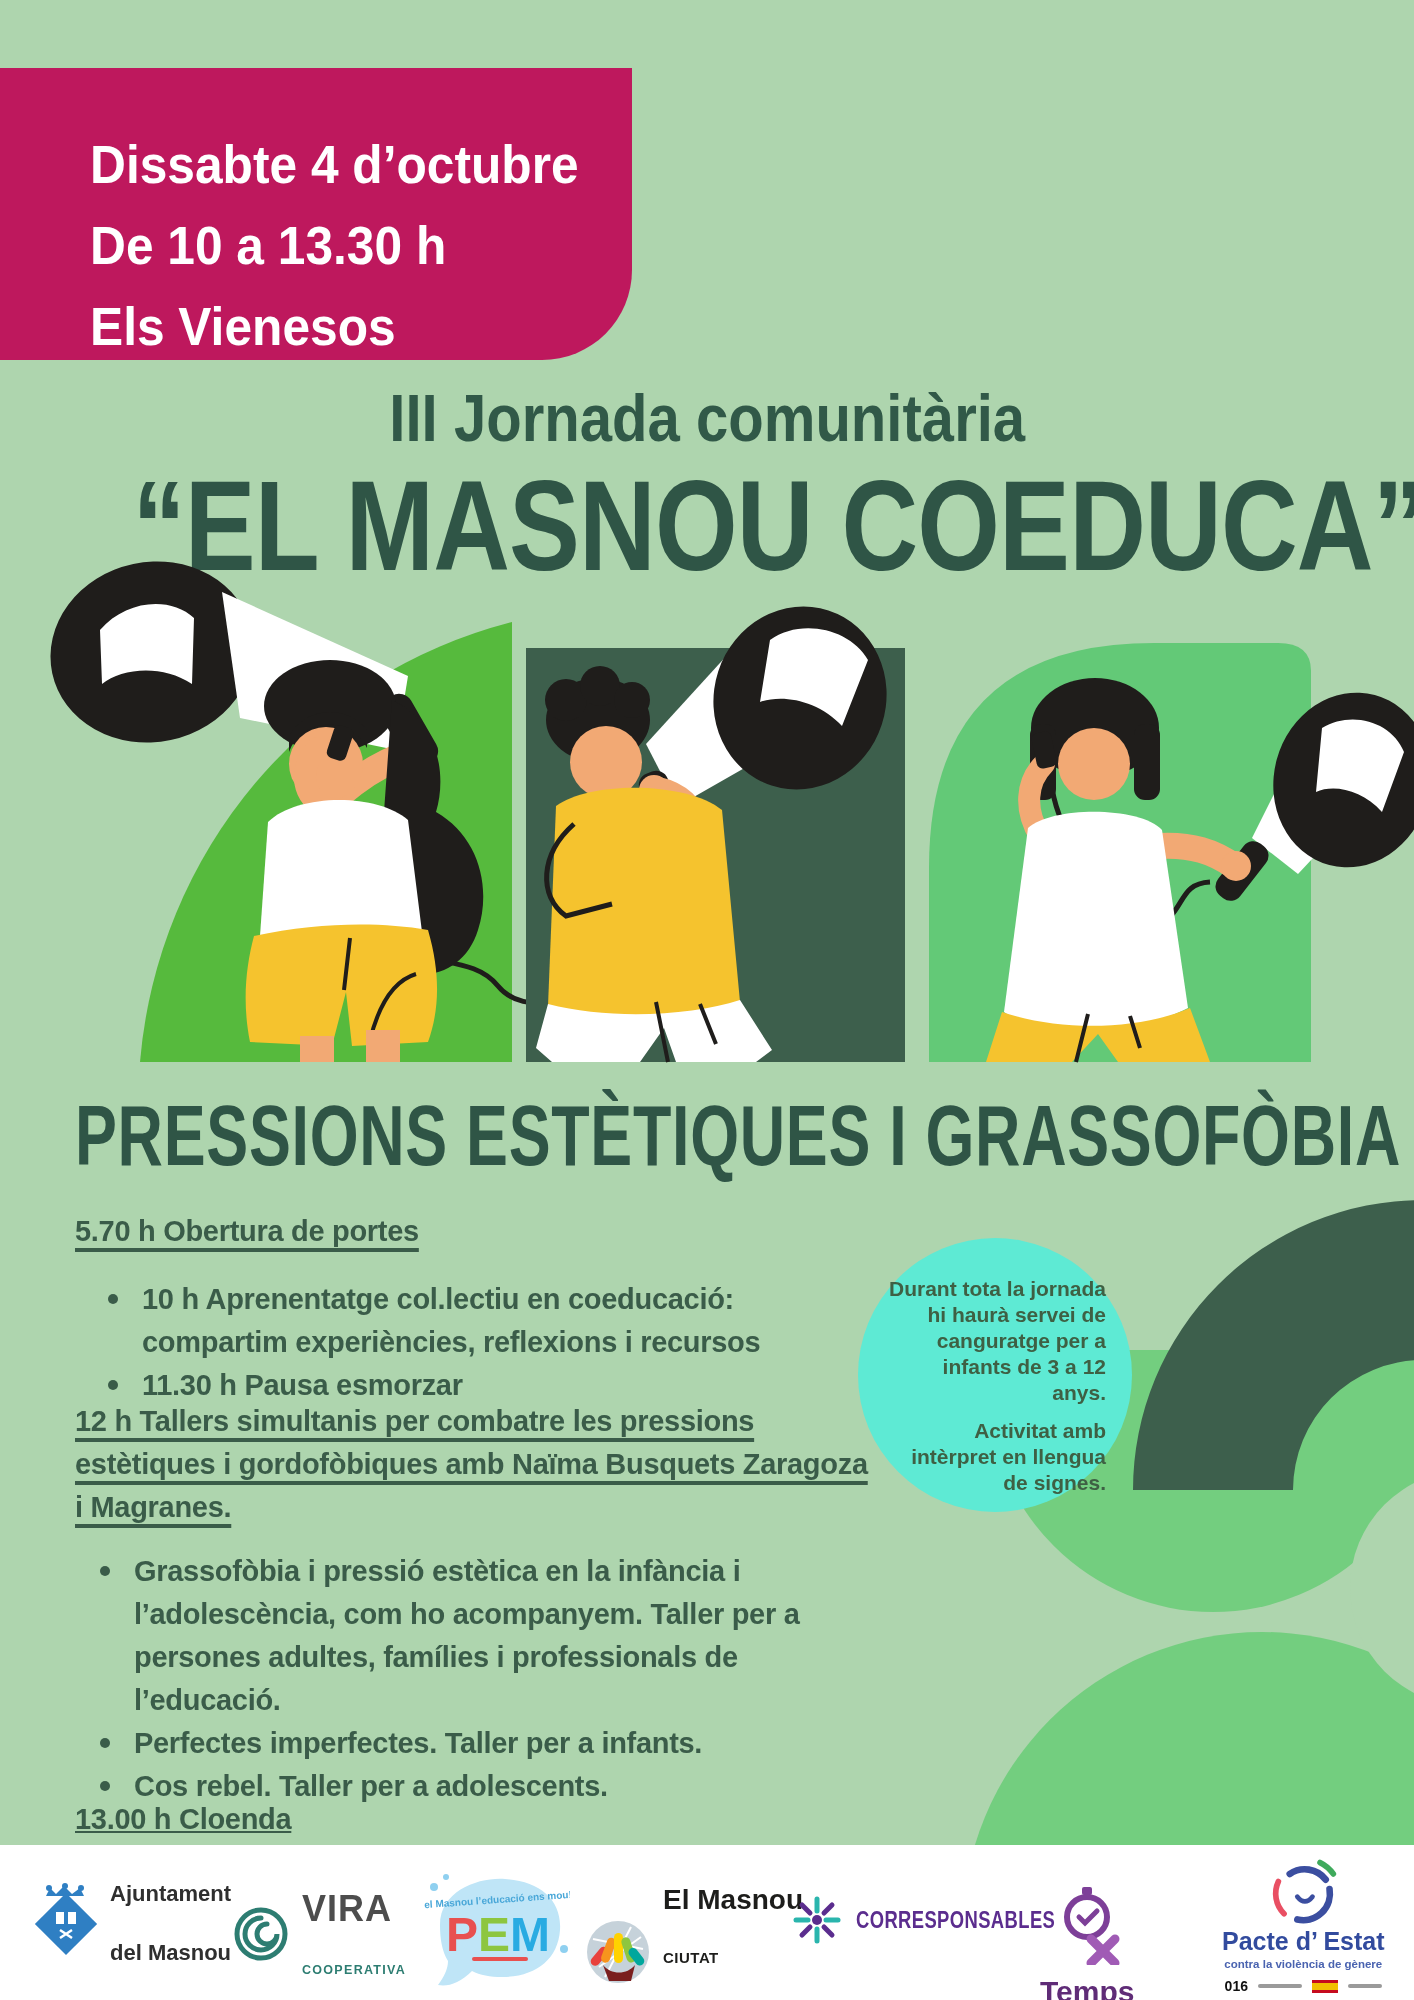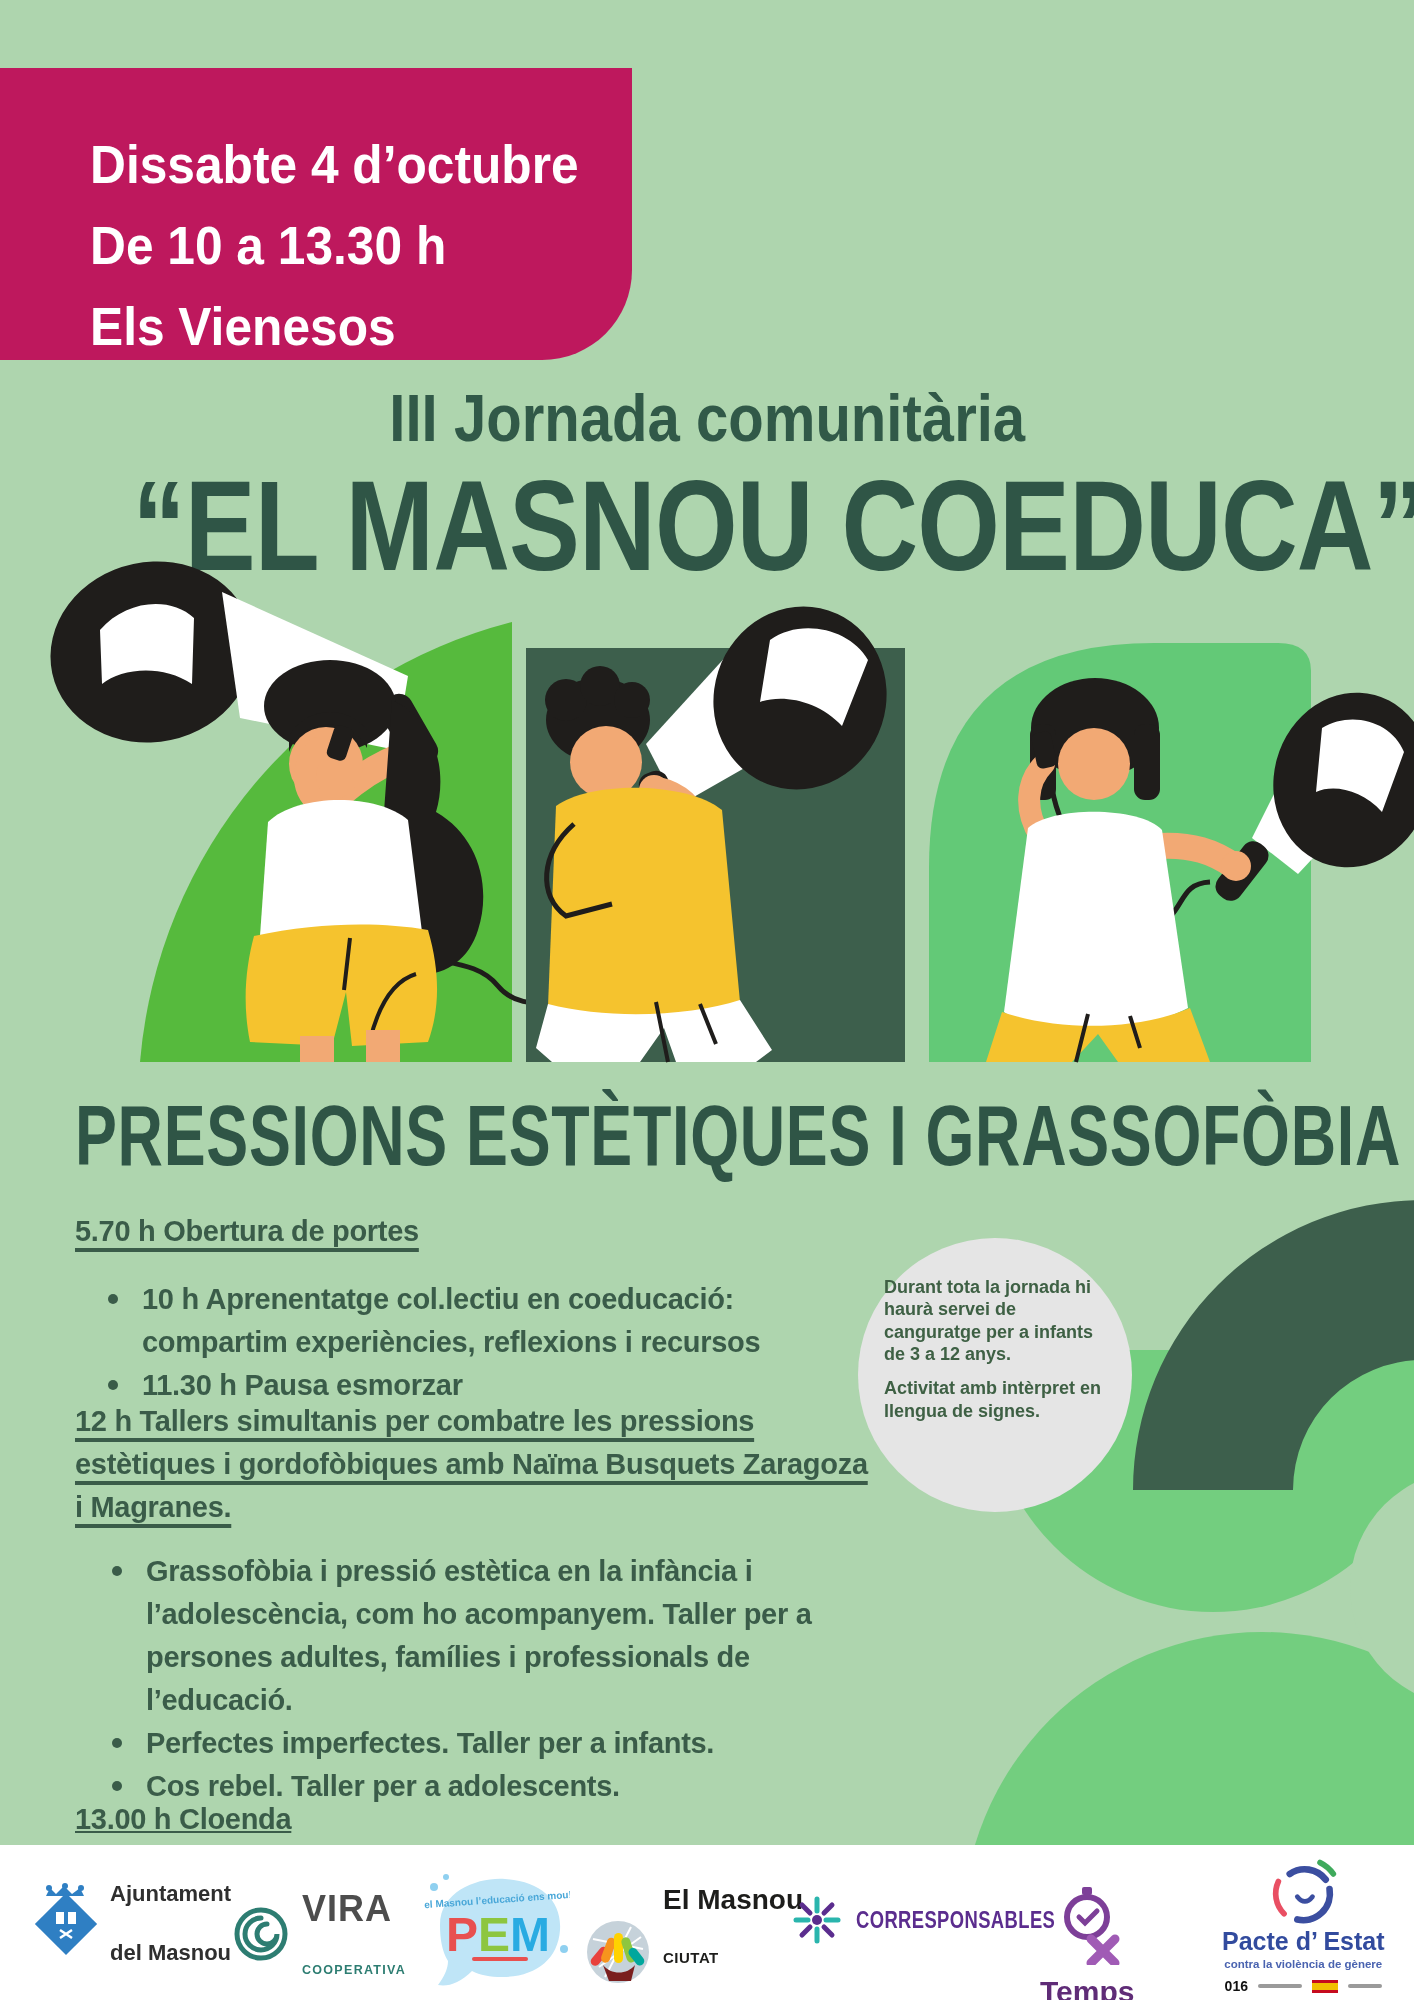--- a/index.html
+++ b/index.html
@@ -18,28 +18,28 @@
   .illustrations, .decor { position:absolute; left:0; top:0; width:1414px; height:2000px; pointer-events:none; }
 
   .subject-wrap { position:absolute; left:75px; top:1086px; }
   .subject { display:inline-block; font-size:86px; font-weight:bold; color:#2f5546; letter-spacing:1px; transform:scaleX(.73); transform-origin:left top; white-space:nowrap; }
 
   .body-text { font-size:29px; font-weight:bold; color:#3a5c49; line-height:43px; letter-spacing:-.3px; }
   .u { text-decoration:underline; text-decoration-thickness:3.5px; text-underline-offset:7px; }
   .open-heading { position:absolute; left:75px; top:1210px; }
   .list-a { position:absolute; left:108px; top:1278px; width:760px; }
   .workshops-heading { position:absolute; left:75px; top:1400px; width:800px; }
-  .list-b { position:absolute; left:112px; top:1550px; width:760px; }
+  .list-b { position:absolute; left:100px; top:1550px; width:760px; }
   .closing { position:absolute; left:75px; top:1798px; }
   .closing span { display:inline-block; border-bottom:8px solid #4d7c0f; padding:0 18px 5px 0;text-decoration:underline; }
   .bullet-item { display:flex; }
   .dot { flex:0 0 auto; width:10px; height:10px; border-radius:50%; background:#3a5c49; margin:16px 24px 0 0; }
   .bullet-item .txt { flex:1; }
 
-  .notice { position:absolute; left:858px; top:1238px; width:274px; height:274px; border-radius:50%; background:#e5e5e5; color:#3e6044; font-weight:bold; font-size:18px; line-height:1.24; text-align:left; padding:38px 26px 0 26px; }
+  .notice { position:absolute; left:858px; top:1238px; width:274px; height:274px; border-radius:50%; background:#5eead4; color:#3e6044; font-weight:bold; font-size:21px; line-height:1.24; text-align:right; padding:38px 26px 0 26px; }
   .notice p + p { margin-top:12px; }
 
   .footer { position:absolute; left:0; top:1845px; width:1414px; height:155px; background:#ffffff; }
   .logo { position:absolute; display:flex; align-items:center; gap:12px; }
   .logo .col { display:flex; flex-direction:column;gap:33px; }
   .aj-text { font-size:22px; font-weight:bold; color:#2f2f2f; line-height:1.18; }
   .vira-name { font-size:36px; font-weight:bold; color:#4d4d4d; letter-spacing:1px; line-height:1; }
   .vira-sub { font-size:12.5px; font-weight:bold; color:#2d7d72; letter-spacing:1.3px; align-self:flex-end; margin-top:3px; }
   .cm-title { font-size:28px; font-weight:bold; color:#1d1d1b; line-height:1.1; }
   .cm-sub { font-size:15px; font-weight:bold; color:#1d1d1b; letter-spacing:.5px; line-height:1.25; }

